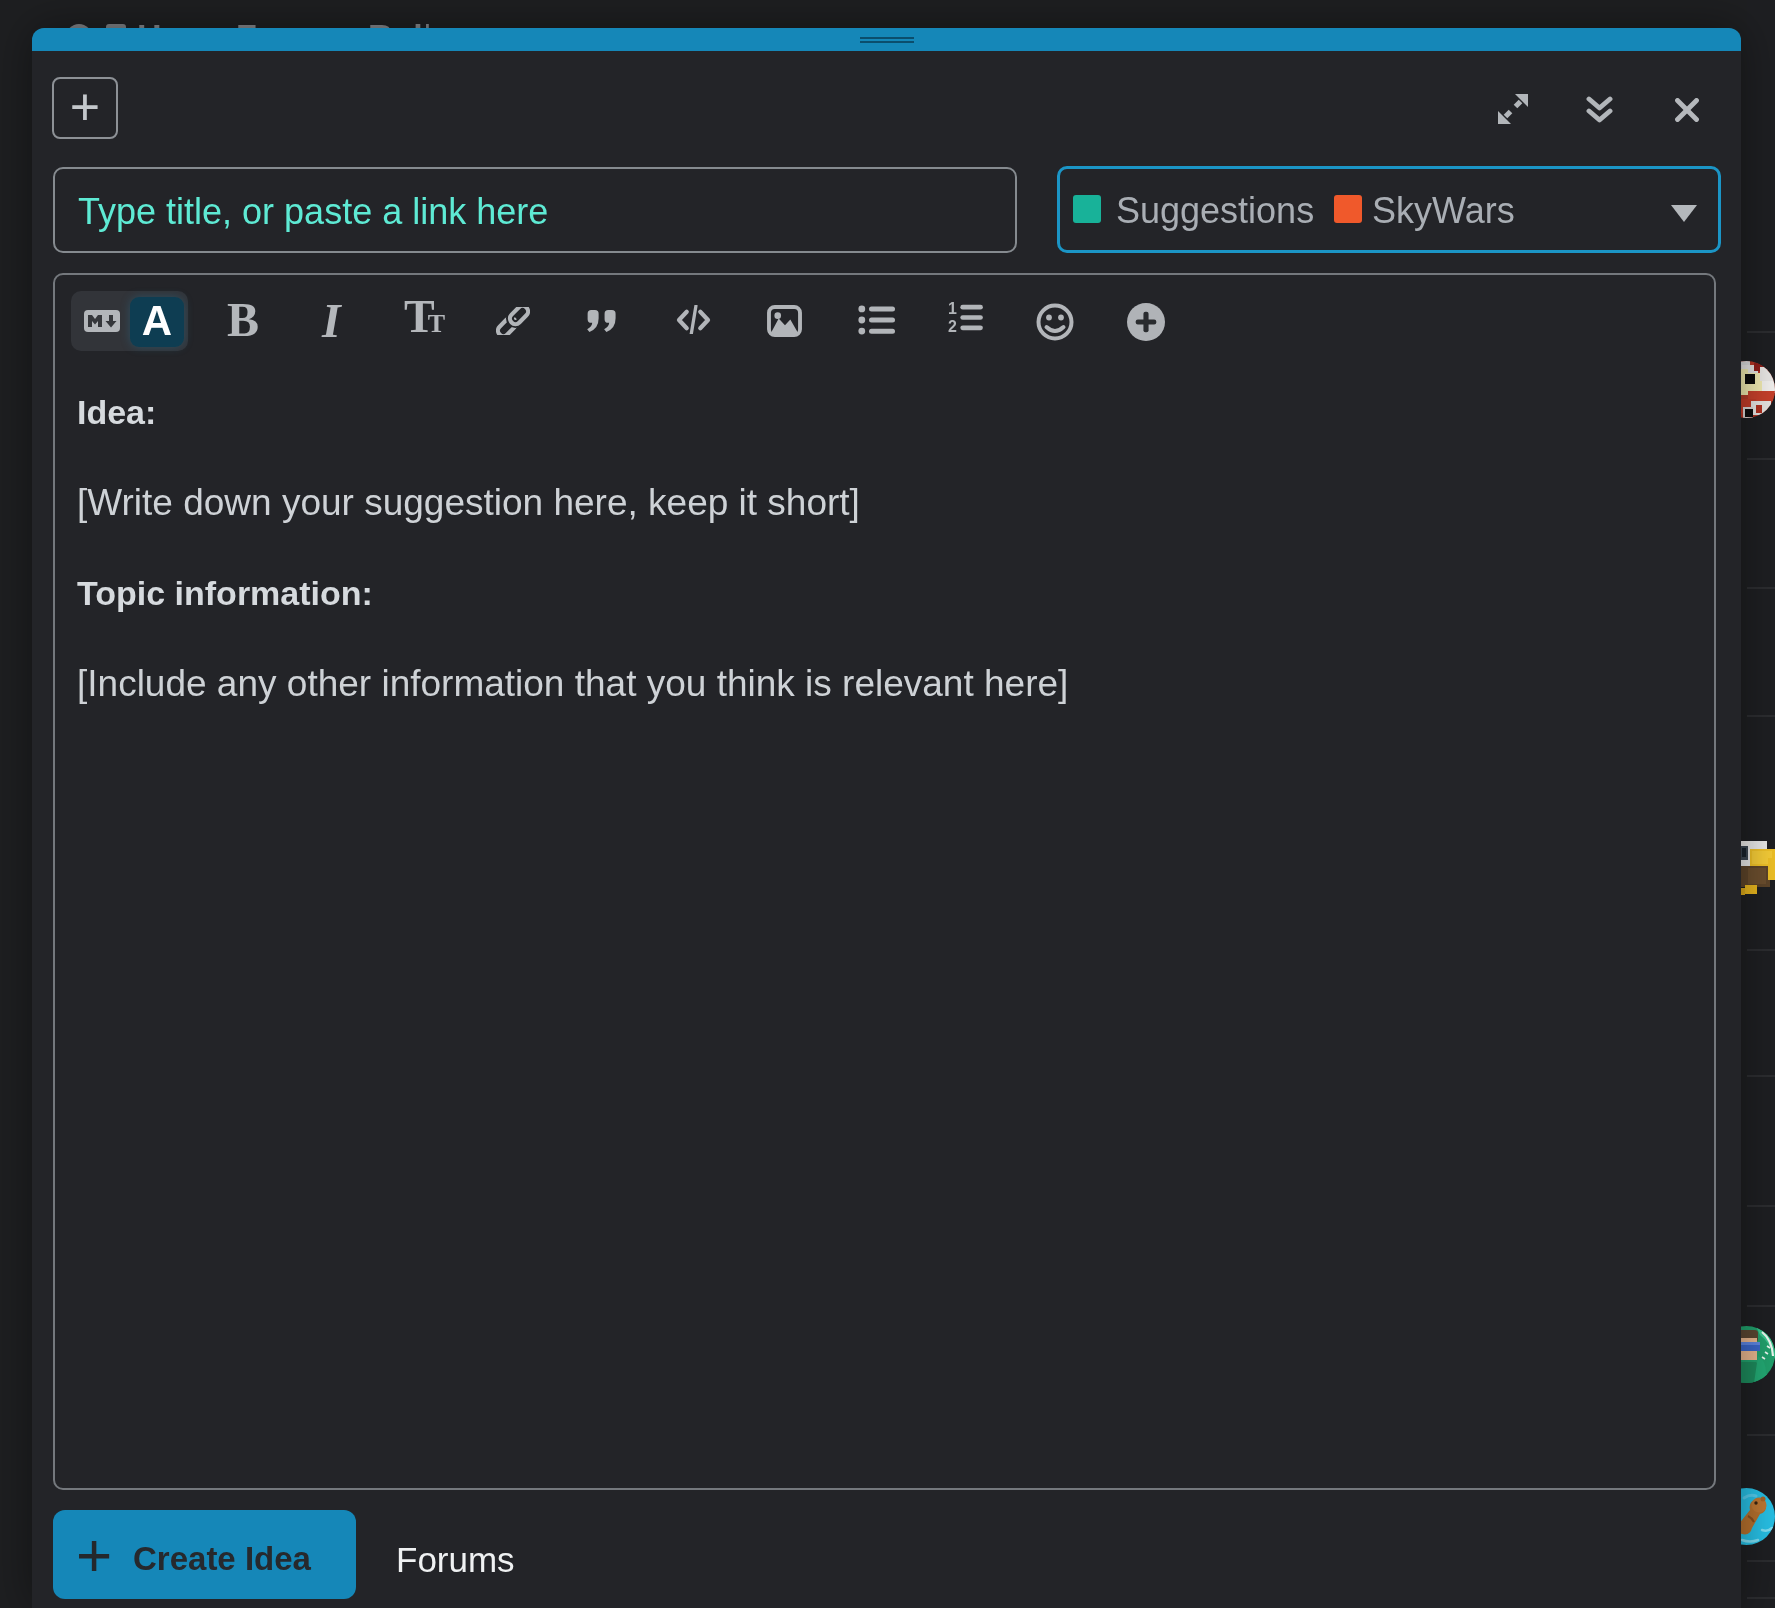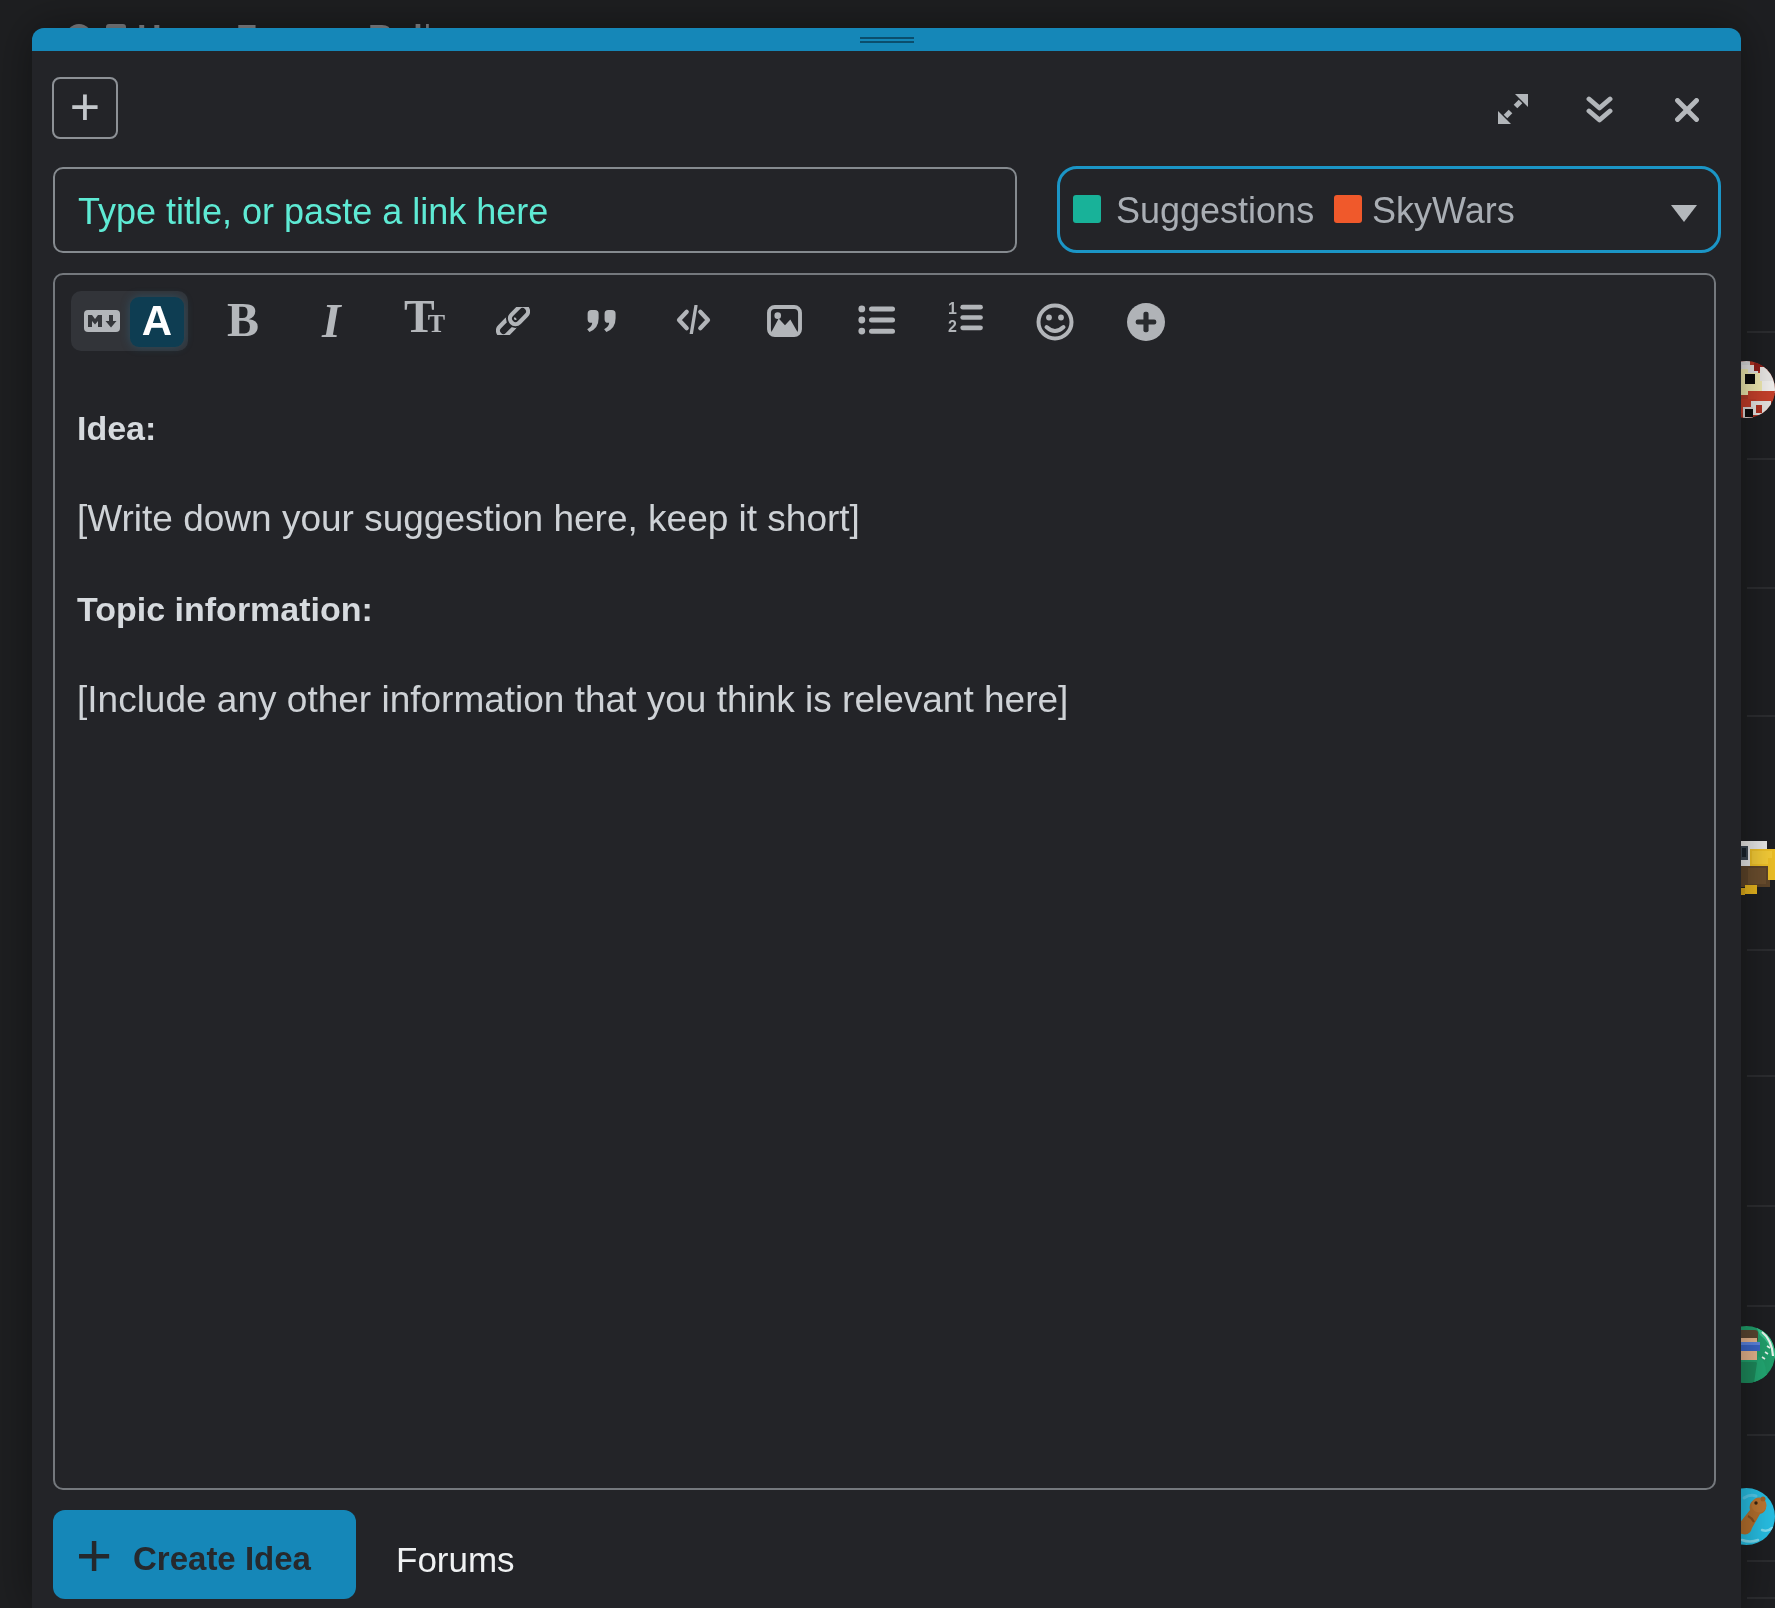--- a/index.html
+++ b/index.html
@@ -18,35 +18,35 @@
   #topbar { position:absolute; left:0; top:0; width:100%; height:23px; background:#1587b8; border-radius:12px 12px 0 0; }
   .grip { position:absolute; left:828px; width:54px; height:2px; background:rgba(8,59,84,0.75); }
   
   #plusbox { position:absolute; left:20px; top:49px; width:66px; height:62px; border:2px solid #8d9196; border-radius:8px;
              color:#c3c7cb; font-size:52px; font-weight:300; text-align:center; line-height:56px; }
   #hdrtitle { position:absolute; left:106px; top:57px; font-size:36px; font-weight:400; color:#bcc1c6; }
   .hicon { position:absolute; }
   
   #titleinput { position:absolute; left:21px; top:139px; width:964px; height:86px; border:2px solid #858a8f; border-radius:10px; }
   #titleinput span { position:absolute; left:23px; top:22px; font-size:36px; color:#5eead4; }
-  #catsel { position:absolute; left:1025px; top:138px; width:664px; height:87px; border:3px solid #1b95c6; border-radius:20px; }
+  #catsel { position:absolute; left:1025px; top:138px; width:664px; height:87px; border:3px solid #1b95c6; border-radius:10px; }
   .catsq { position:absolute; top:26px; width:28px; height:28px; border-radius:3px; }
   .cattxt { position:absolute; top:21px; font-size:36px; color:#a9aeb4; }
   #caret { position:absolute; left:611px; top:36px; width:0; height:0;
            border-left:13px solid transparent; border-right:13px solid transparent; border-top:17px solid #b4b8bc; }
   
   #editor { position:absolute; left:21px; top:245px; width:1663px; height:1217px; border:2px solid #74787d; border-radius:10px; }
   #toggles { position:absolute; left:16px; top:16px; width:117px; height:60px; background:#323439; border-radius:10px; }
   #mdseg { position:absolute; left:13px; top:19px; }
   #aseg { position:absolute; left:59px; top:6px; width:54px; height:50px; background:#0e3d52; border-radius:9px;
           color:#fff; font-size:42px; font-weight:700; text-align:center; line-height:48px;
           box-shadow:0 0 10px rgba(40,130,170,0.35); }
   .tbtxt { position:absolute; color:#b4b7bb; font-family:"Liberation Serif", serif; font-weight:700; }
   .tbicon { position:absolute; }
-  #bodytext { position:absolute; left:22px; top:130px; font-size:37px; line-height:45px; color:#ced2d6; white-space:pre-line; }
+  #bodytext { position:absolute; left:22px; top:114px; font-size:37px; line-height:45px; color:#ced2d6; white-space:pre-line; }
   #bodytext b { color:#d6dade; font-size:34px; }
   
   #createbtn { position:absolute; left:21px; top:1482px; width:303px; height:89px; background:#1587b8; border-radius:12px; }
   #createbtn .plus { position:absolute; left:23px; top:9px; font-size:62px; font-weight:300; color:#24282c; }
   #createbtn .lbl { position:absolute; left:80px; top:30px; font-size:33px; font-weight:700; color:#26292d; }
   #discard { position:absolute; left:364px; top:1512px; font-size:35px; color:#eff1f2; }
 </style>
 </head>
 <body>
 

